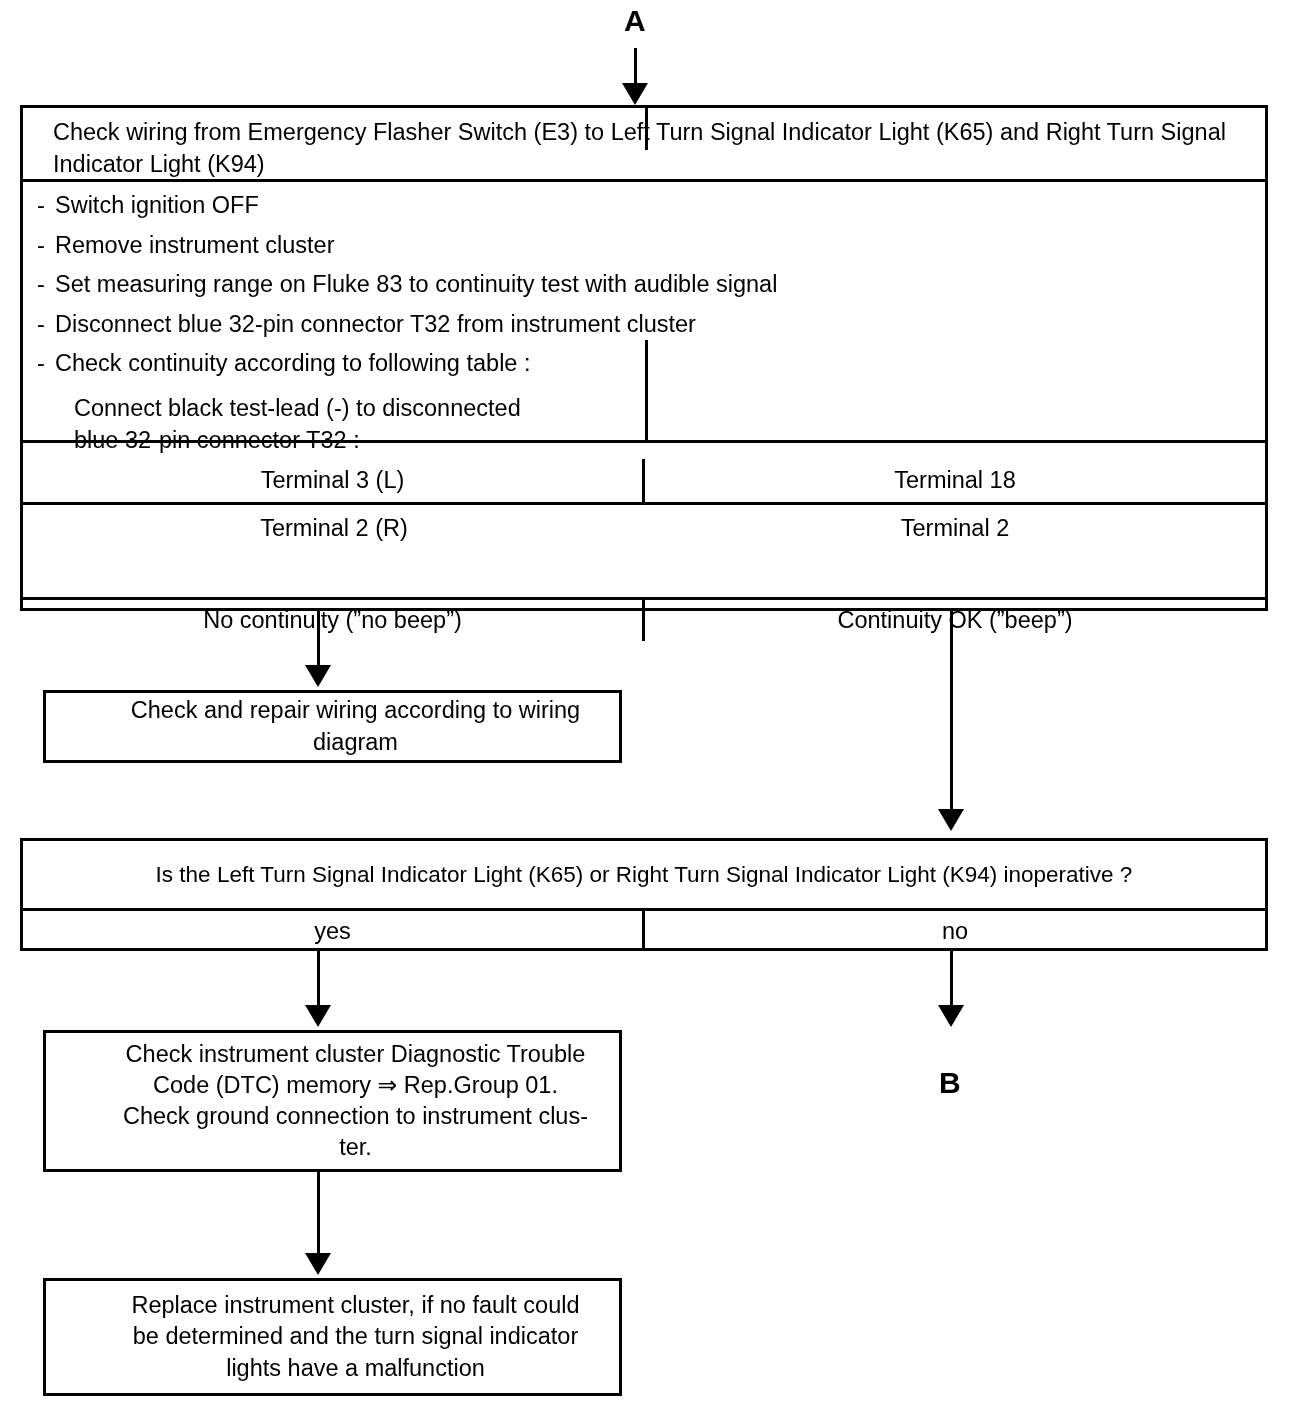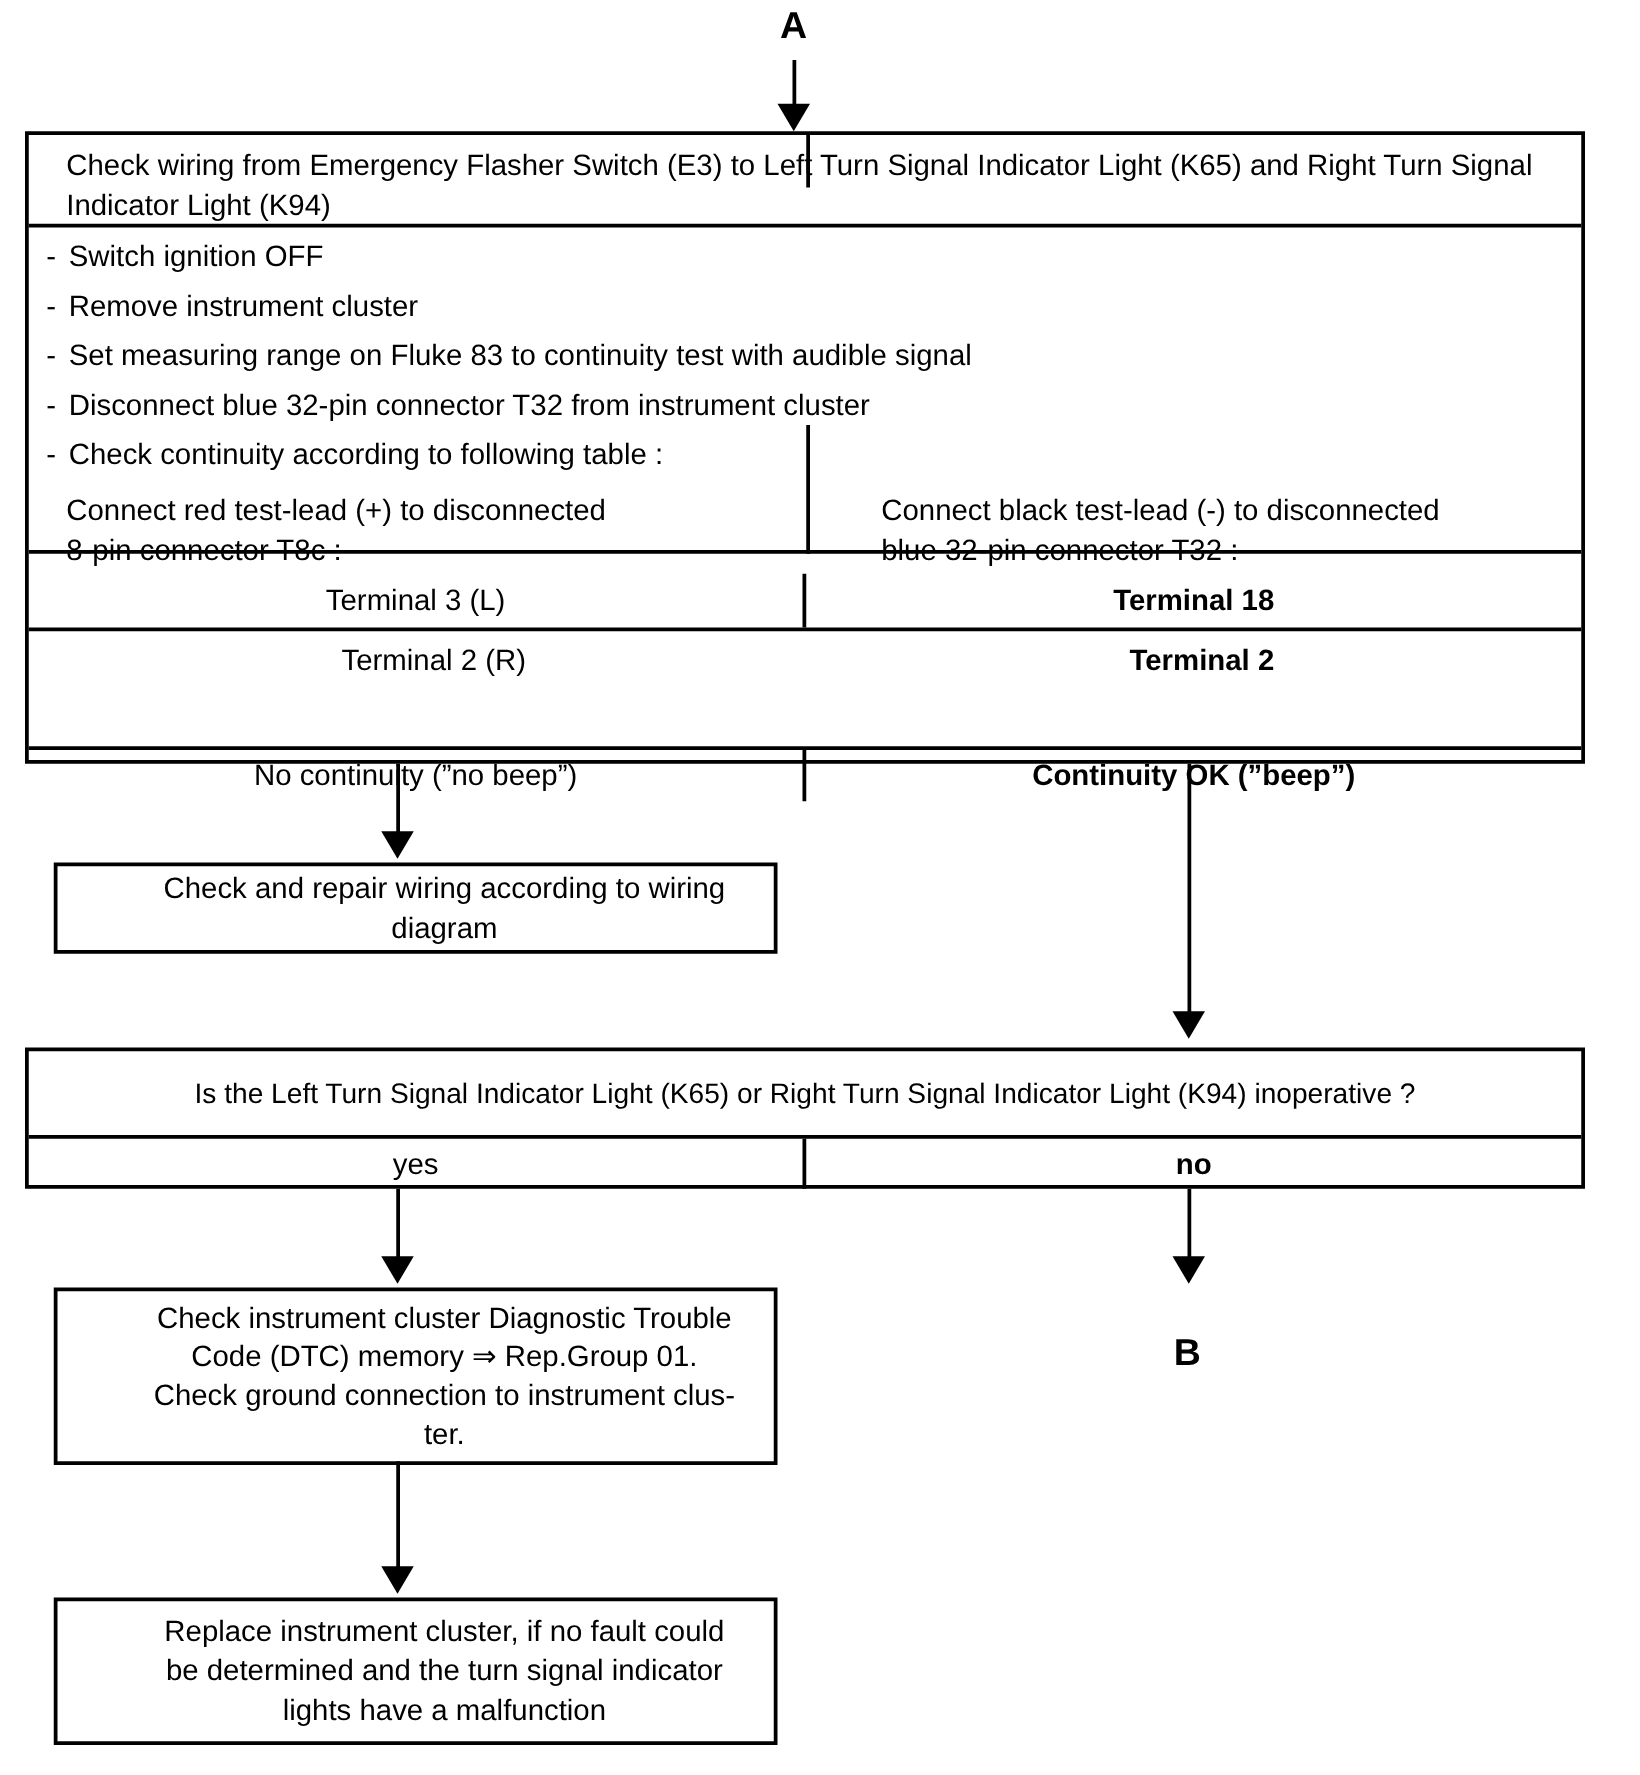--- a/index.html
+++ b/index.html
@@ -40,21 +40,21 @@
   .hdr-cols .c{font-size:23.5px;line-height:1.38;box-sizing:border-box;}
   .hdr-cols .c1{width:631px;padding-left:16px;}
   .hdr-cols .c2{flex:1;padding-left:37px;}
 
   .two-col{display:flex;height:100%;}
   .two-col .cell{
     display:flex;align-items:center;justify-content:center;
     font-size:23.5px;box-sizing:border-box;
   }
   .two-col .cell-l{width:622px;border-right:3px solid #000;}
-  .two-col .cell-r{flex:1;font-weight:bold;}
+  .two-col .cell-r{flex:1;}
 
   #mb-t1{height:46px;margin-top:16px;}
   #mb-t2{height:46px;border-bottom:none;}
   #mb-gap{height:46px;border-bottom:3px solid #000;}
   #mb-result{height:41px;}
 
   
   .vdiv{position:absolute;width:3px;background:#000;left:622px;}
 
   
@@ -112,44 +112,40 @@
         <div class="step">
           <span class="dash">-</span>
           <span class="txt">Disconnect blue 32-pin connector T32 from instrument cluster</span>
         </div>
         <div class="step">
           <span class="dash">-</span>
           <span class="txt">Check continuity according to following table :</span>
         </div>
 
         <div class="hdr-cols">
-          <div class="c c1">
-            <div>Connect red test-lead (+) to disconnected</div>
-            <div>8-pin connector T8c :</div>
-          </div>
           <div class="c c2">
             <div>Connect black test-lead (-) to disconnected</div>
             <div>blue 32-pin connector T32 :</div>
           </div>
         </div>
       </div>
 
       <div class="vdiv" style="top:158px;height:103px;"></div>
     </div>
 
     <div class="mb-row" id="mb-t1">
       <div class="two-col">
         <div class="cell cell-l">Terminal 3 (L)</div>
         <div class="cell cell-r">Terminal 18</div>
       </div>
     </div>
 
     <div class="mb-row" id="mb-t2">
       <div class="two-col">
-        <div class="cell cell-l" style="border-right:none;margin-left:13px;">Terminal 2 (R)</div>
+        <div class="cell cell-l" style="border-right:none;">Terminal 2 (R)</div>
         <div class="cell cell-r">Terminal 2</div>
       </div>
 
       <div class="vdiv" style="top:0;height:42px;"></div>
     </div>
 
     <div id="mb-gap"></div>
 
     <div class="mb-row" id="mb-result">
       <div class="two-col">

